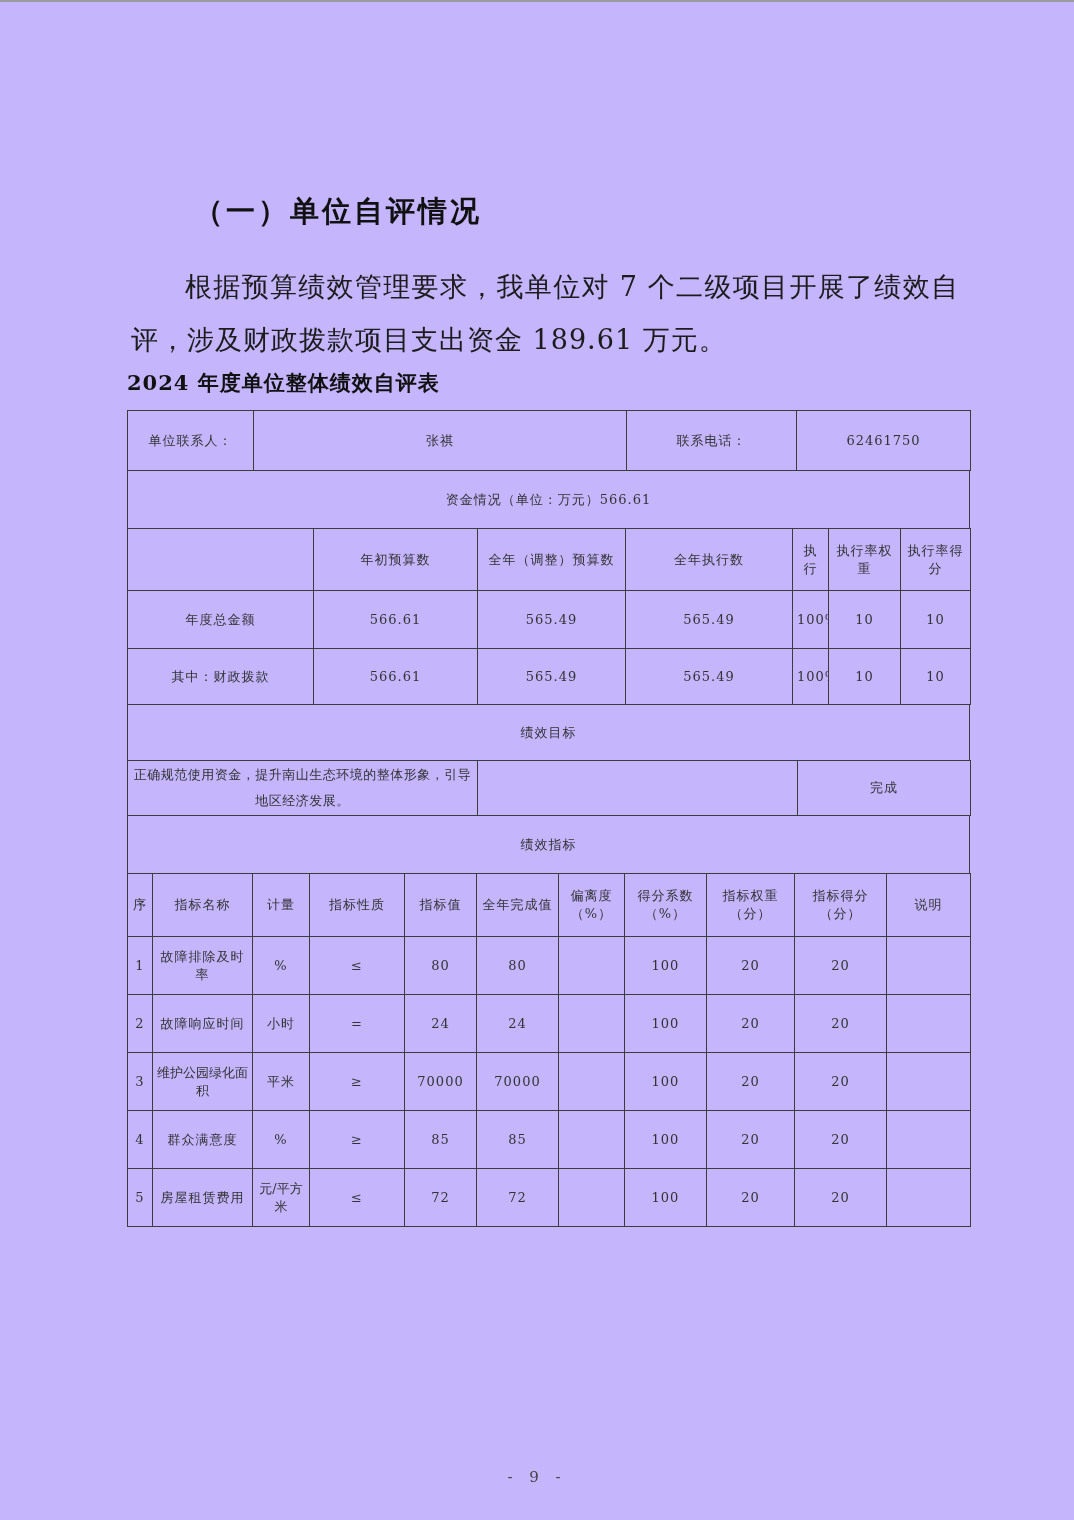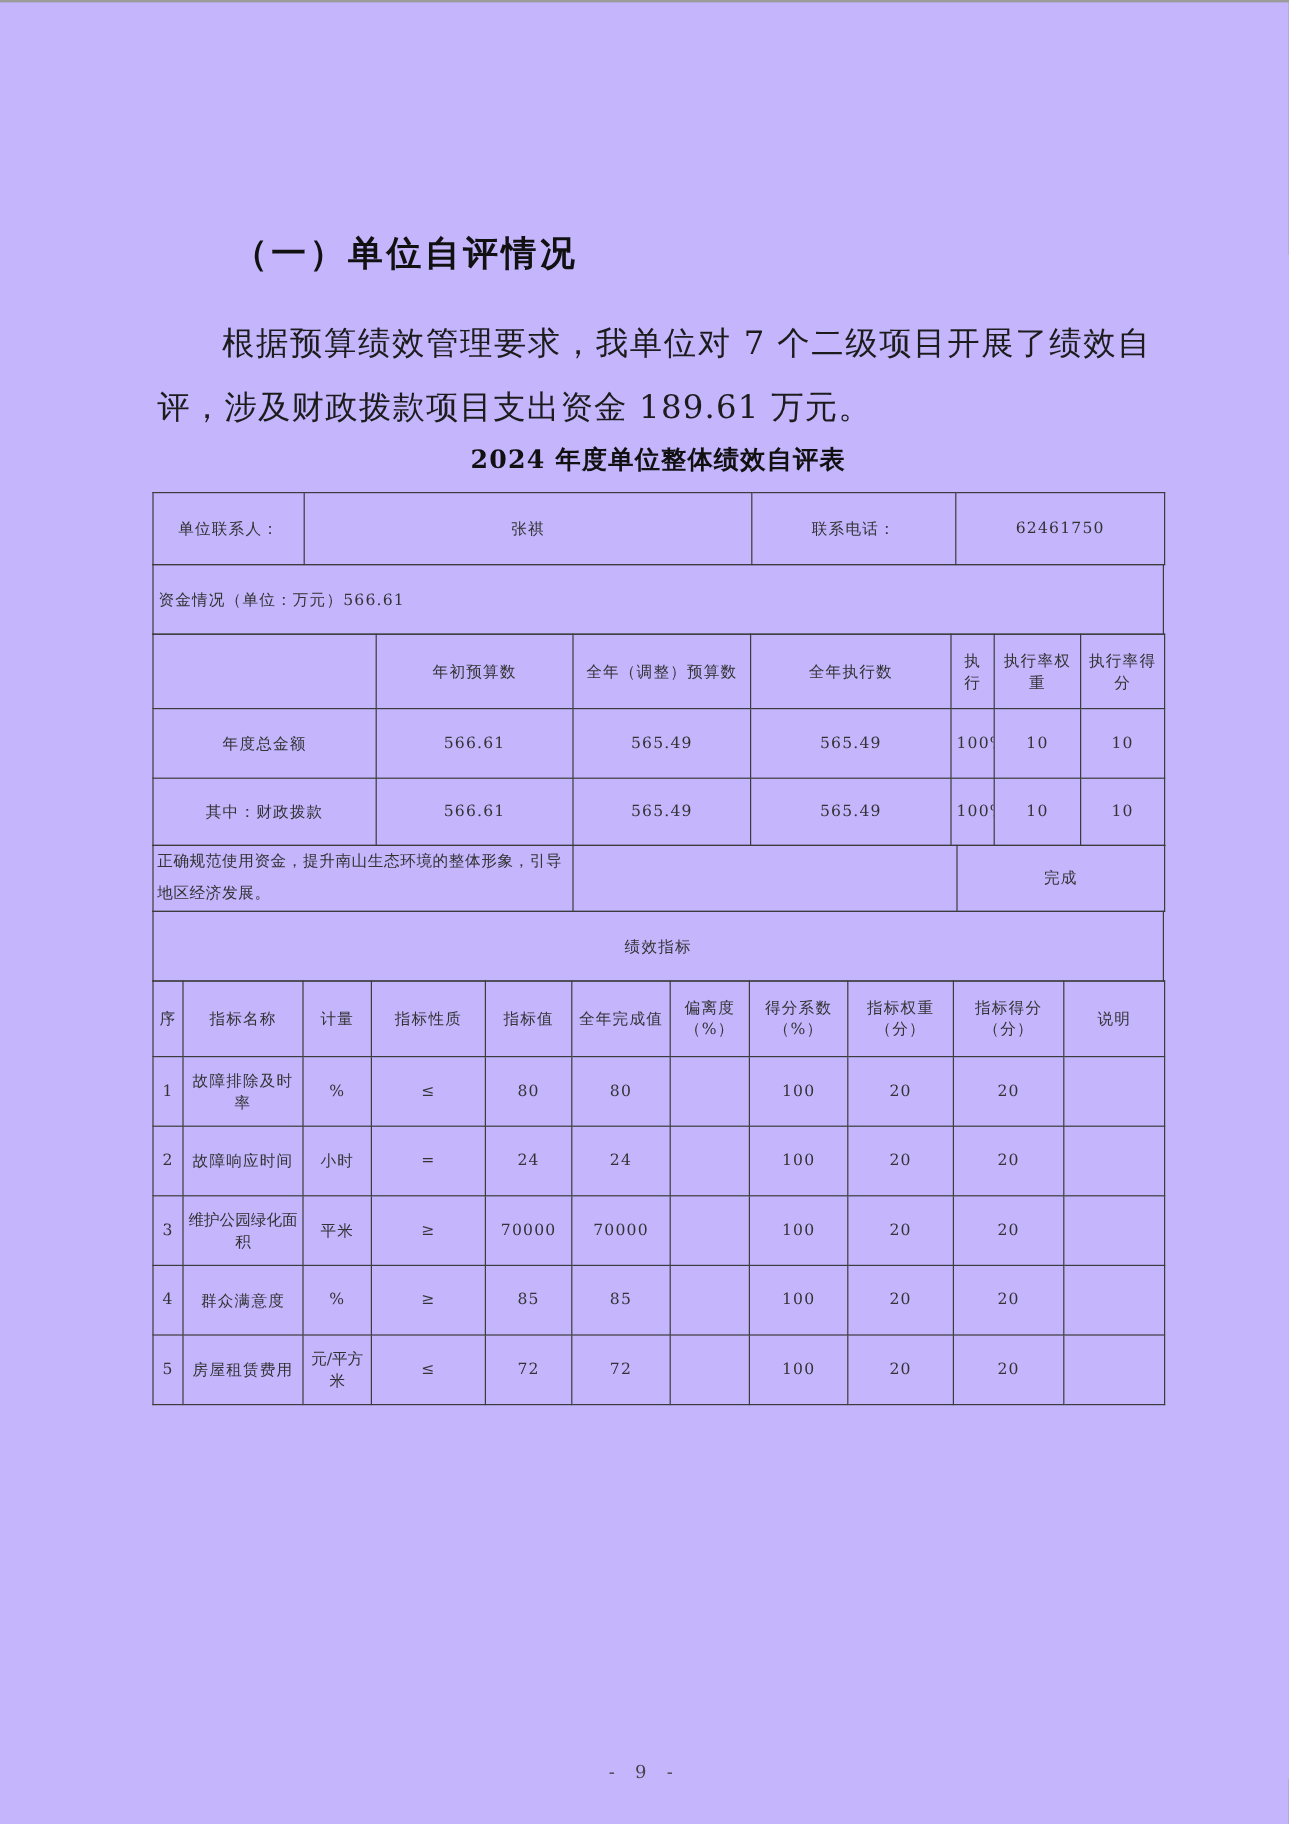--- a/index.html
+++ b/index.html
@@ -18,37 +18,37 @@
     color:#111;
   }
   .para{
     position:absolute;top:258px;left:131px;width:828px;
     font-size:27px;line-height:53px;
     text-indent:54px;text-align:justify;
     color:#1c1c1c;letter-spacing:1px;
   }
   .table-title{
     position:absolute;top:367px;left:127px;width:843px;
-    text-align:center;font-size:21px;font-weight:700;color:#111;
+    text-align:left;font-size:21px;font-weight:700;color:#111;
     letter-spacing:1px;
   }
   .tables{position:absolute;top:408px;left:127px;width:843px;}
   table{
     border-collapse:collapse;table-layout:fixed;width:843px;
     margin-top:-1px;
   }
   table.first{margin-top:0;}
   td{
     border:1px solid #3c3c3c;
     text-align:center;vertical-align:middle;
     font-size:13px;color:#333;
     padding:2px 4px;overflow:hidden;
     letter-spacing:1px;
   }
-  td.left{text-align:left;}
+  td.left{text-align:center;}
   td.goaltext{line-height:26px;letter-spacing:0.5px;padding:1px 3px;}
   .pagenum{
     position:absolute;top:1466px;left:0;width:100%;
     text-align:center;font-size:15px;color:#444;letter-spacing:6px;
   }
 </style>
 </head>
 <body>
 
 <div class="page">
@@ -120,20 +120,27 @@
         <td>566.61</td>
         <td>565.49</td>
         <td>565.49</td>
         <td>100%</td>
         <td>10</td>
         <td>10</td>
       </tr>
     </tbody>
       </table>
 
+    <table>
+      <tbody>
+          <tr style="height:56px">
+        <td>绩效目标</td>
+      </tr>
+    </tbody>
+      </table>
 
     <table>
       <colgroup>
           <col style="width:350px">
           <col style="width:320px">
           <col style="width:173px">
         </colgroup>
       <tbody>
       <tr style="height:54px">
         <td class="left goaltext">正确规范使用资金，提升南山生态环境的整体形象，引导地区经济发展。</td>

